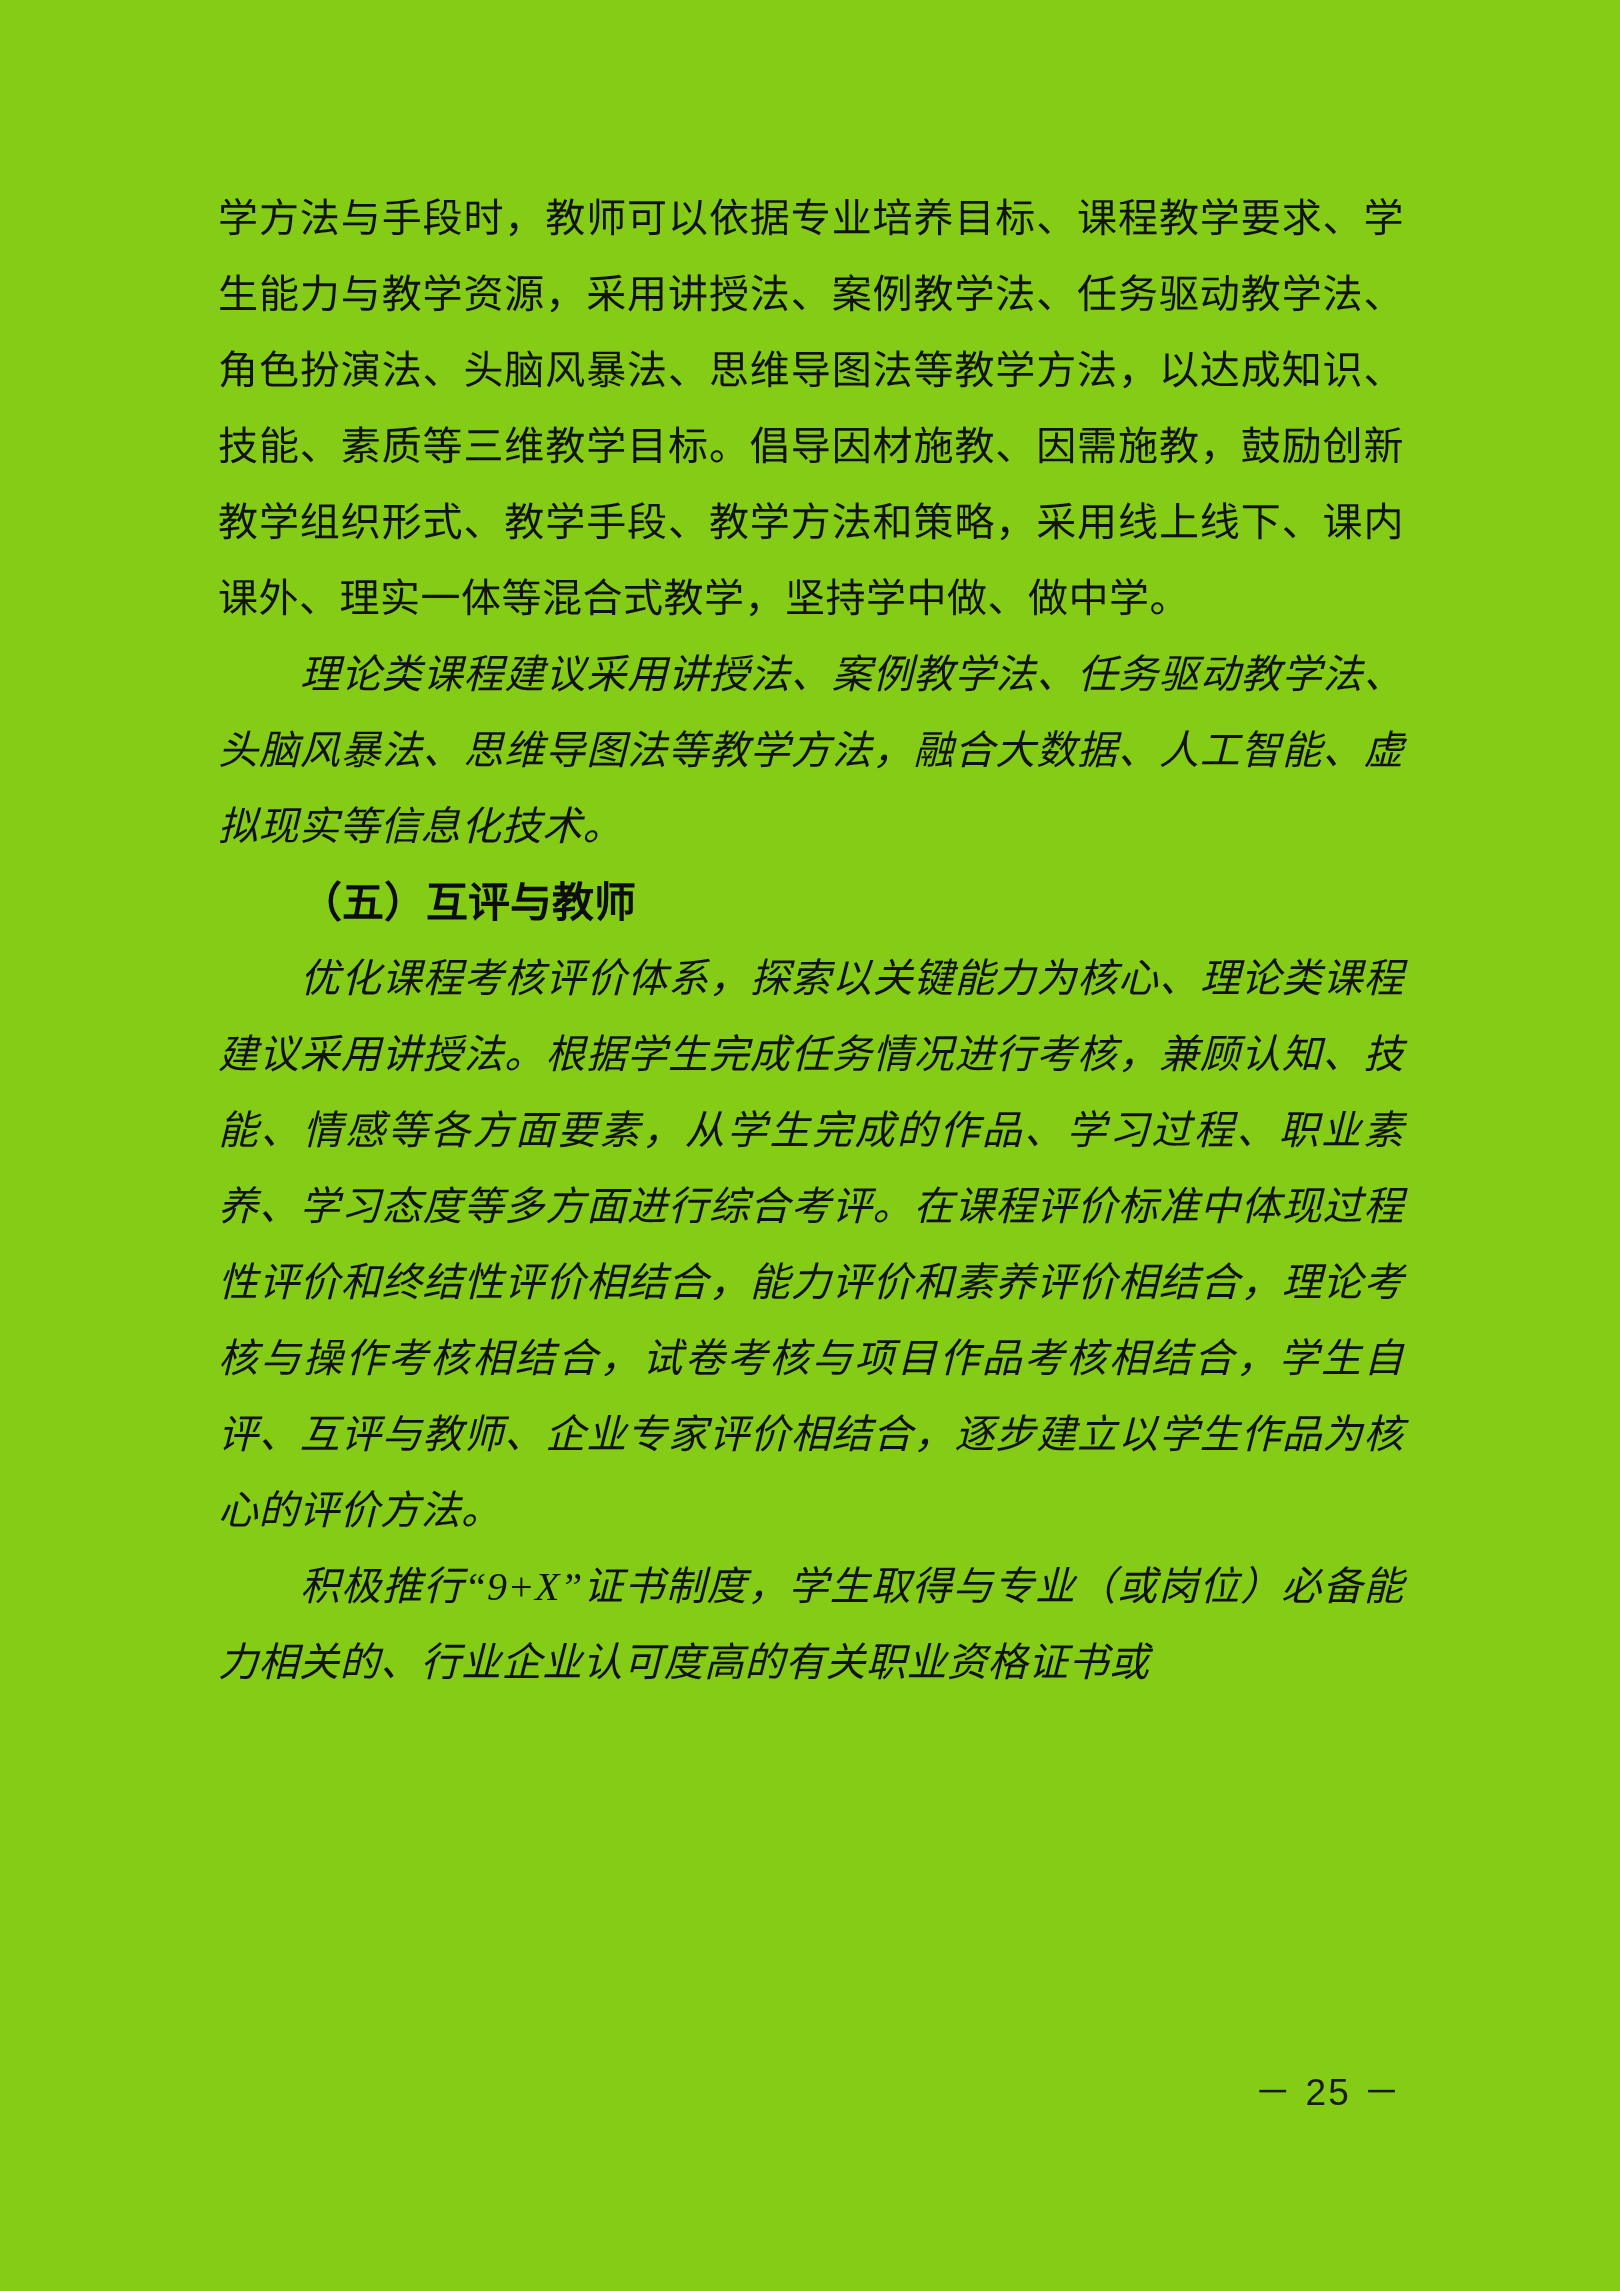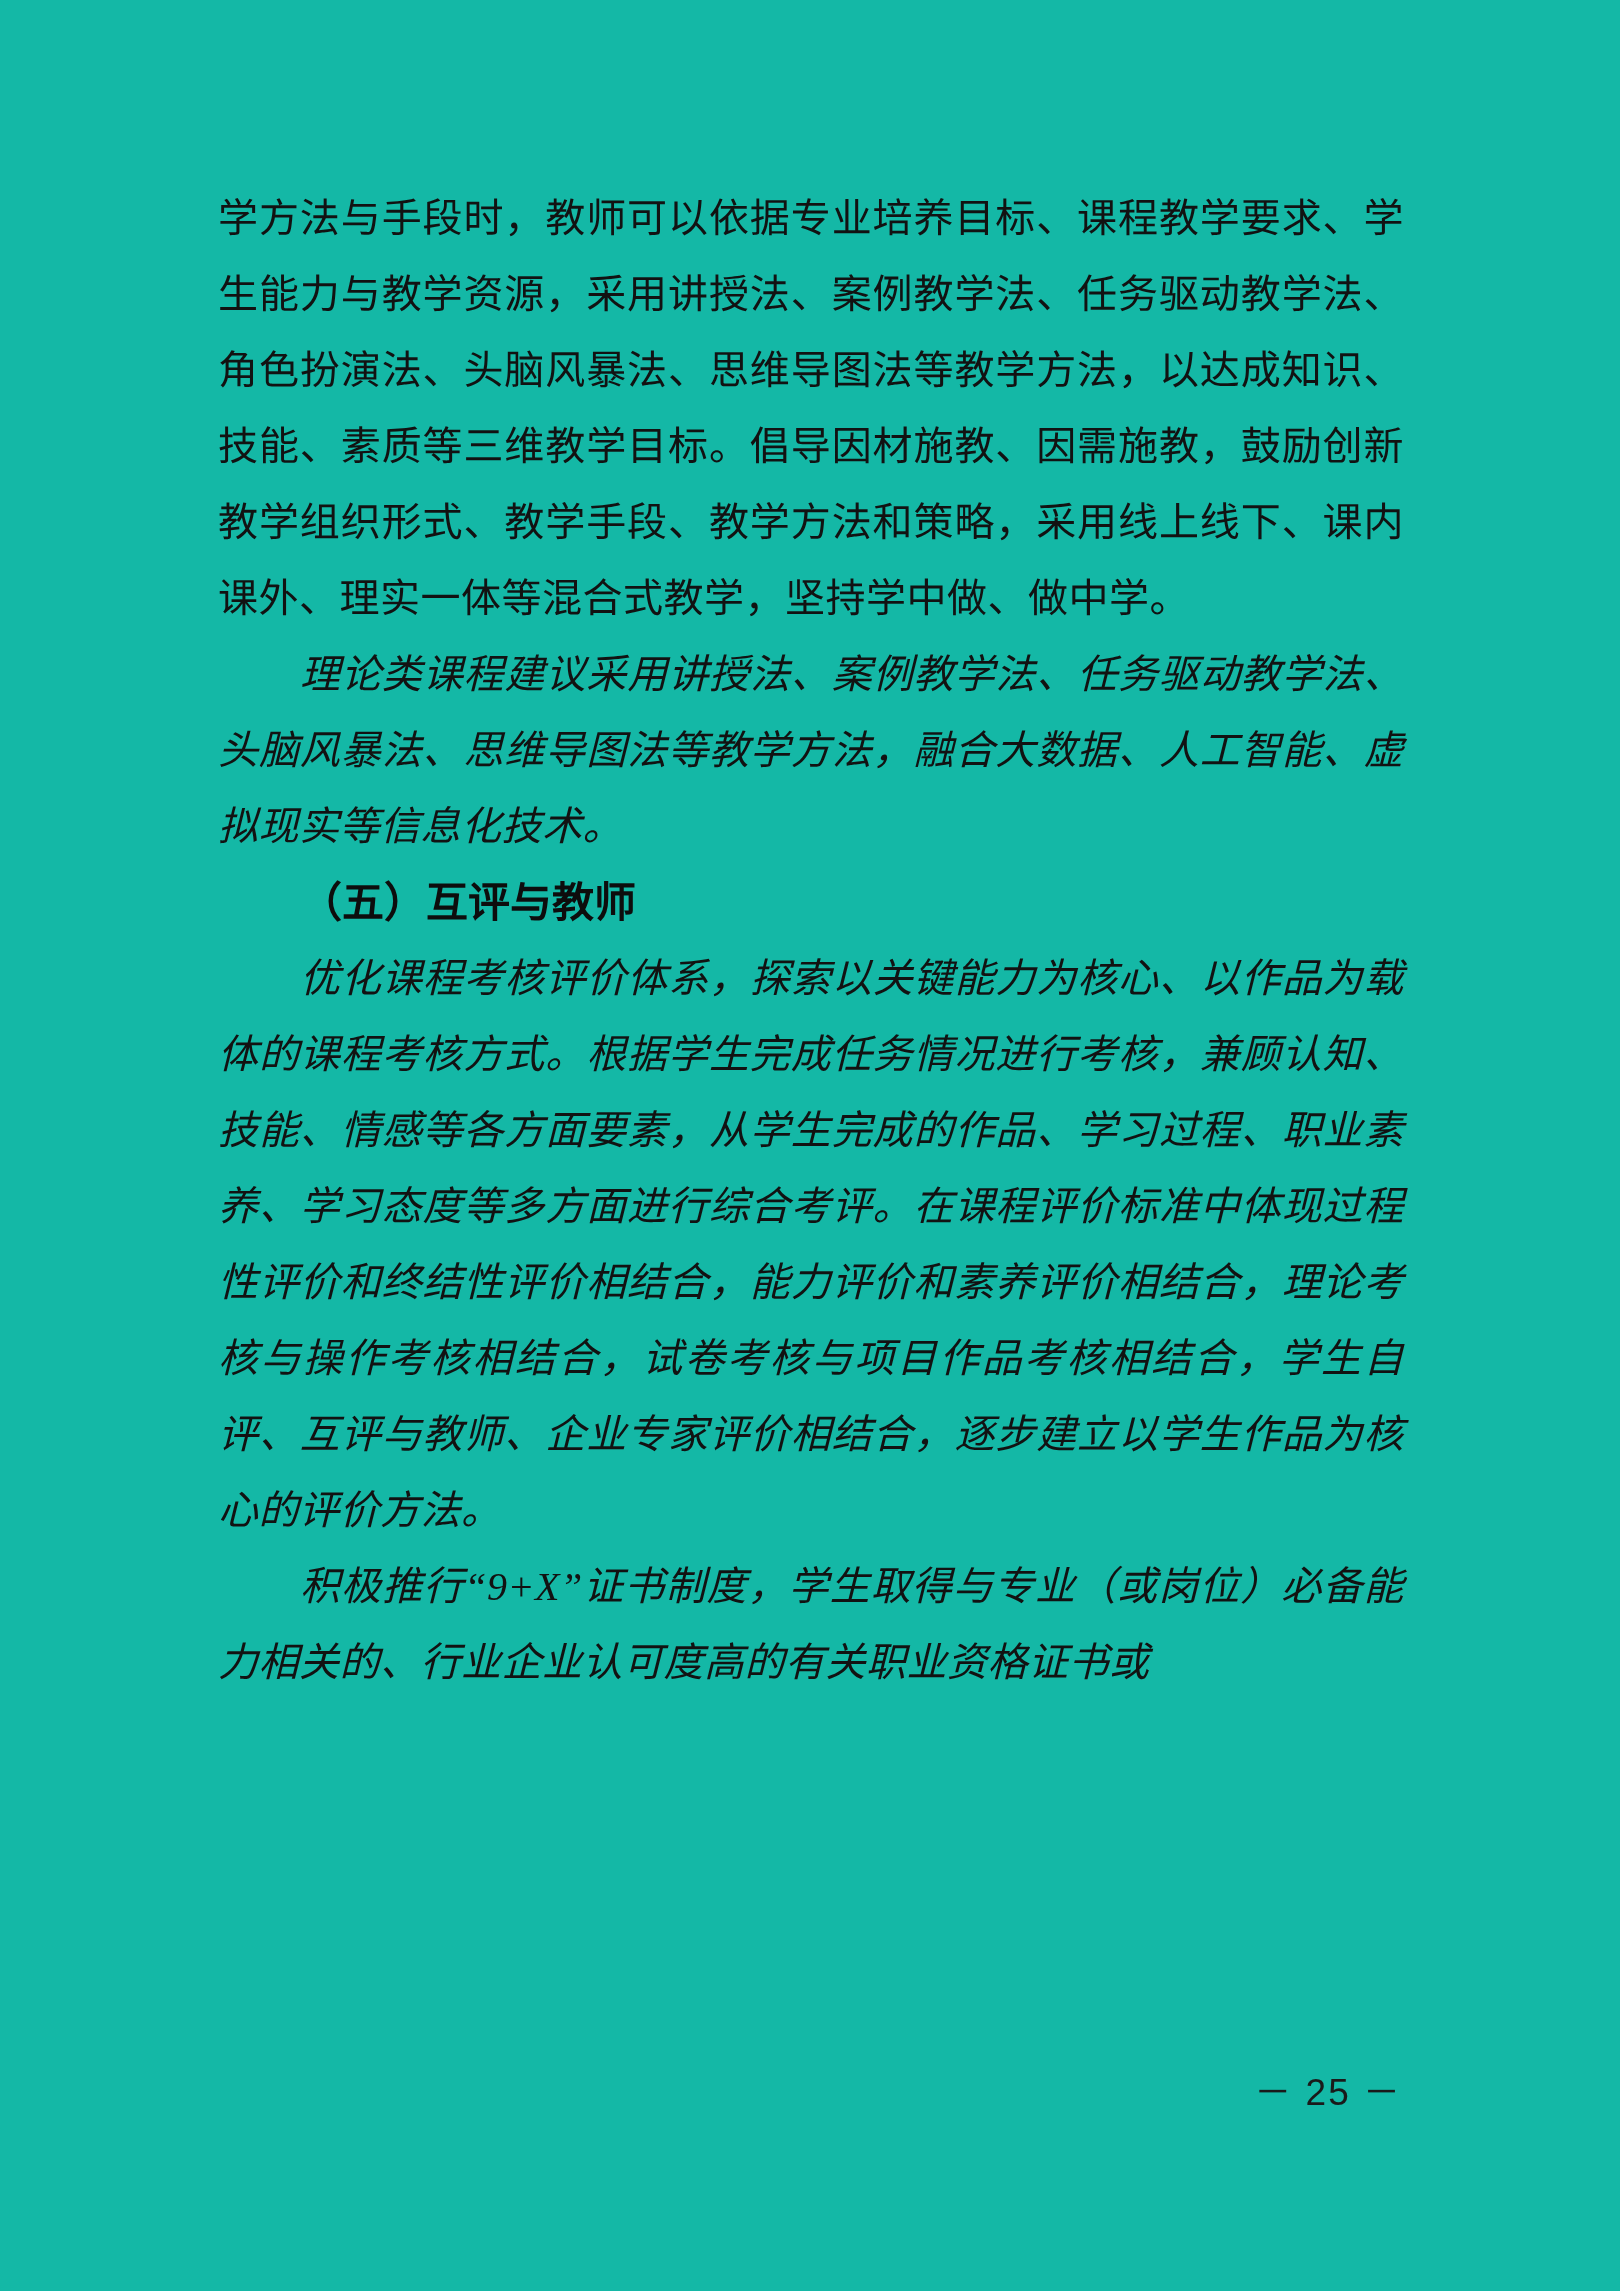--- a/index.html
+++ b/index.html
@@ -4,21 +4,21 @@
 <style>
   html, body {
     margin: 0;
     padding: 0;
     background: #ffffff;
   }
   .page {
     position: relative;
     width: 1620px;
     height: 2292px;
-    background: #14b8a6;
+    background: #84cc16;
     box-sizing: border-box;
     overflow: hidden;
     font-family: "Liberation Serif", "DejaVu Serif", serif;
     color: #1a1a1a;
   }
   .content {
     position: absolute;
     left: 218px;
     top: 181px;
     width: 1186px;
@@ -64,21 +64,21 @@
 
   <div class="content">
 
     <p class="para">学方法与手段时，教师可以依据专业培养目标、课程教学要求、学生能力与教学资源，采用讲授法、案例教学法、任务驱动教学法、角色扮演法、头脑风暴法、思维导图法等教学方法，以达成知识、技能、素质等三维教学目标。倡导因材施教、因需施教，鼓励创新教学组织形式、教学手段、教学方法和策略，采用线上线下、课内课外、理实一体等混合式教学，坚持学中做、做中学。</p>
 
     <p class="para indent">理论类课程建议采用讲授法、案例教学法、任务驱动教学法、头脑风暴法、思维导图法等教学方法，融合大数据、人工智能、虚拟现实等信息化技术。</p>
 
 
     <h2 class="heading">（五）互评与教师</h2>
 
-    <p class="para indent">优化课程考核评价体系，探索以关键能力为核心、以作品为载体的课程考核方式。根据学生完成任务情况进行考核，兼顾认知、技能、情感等各方面要素，从学生完成的作品、学习过程、职业素养、学习态度等多方面进行综合考评。在课程评价标准中体现过程性评价和终结性评价相结合，能力评价和素养评价相结合，理论考核与操作考核相结合，试卷考核与项目作品考核相结合，学生自评、互评与教师、企业专家评价相结合，逐步建立以学生作品为核心的评价方法。</p>
+    <p class="para indent">优化课程考核评价体系，探索以关键能力为核心、理论类课程建议采用讲授法。根据学生完成任务情况进行考核，兼顾认知、技能、情感等各方面要素，从学生完成的作品、学习过程、职业素养、学习态度等多方面进行综合考评。在课程评价标准中体现过程性评价和终结性评价相结合，能力评价和素养评价相结合，理论考核与操作考核相结合，试卷考核与项目作品考核相结合，学生自评、互评与教师、企业专家评价相结合，逐步建立以学生作品为核心的评价方法。</p>
 
     <p class="para indent">积极推行“9+X”证书制度，学生取得与专业（或岗位）必备能力相关的、行业企业认可度高的有关职业资格证书或</p>
 
   </div>
 
   <div class="page-number">－ 25 －</div>
 
 </div>
 
 

